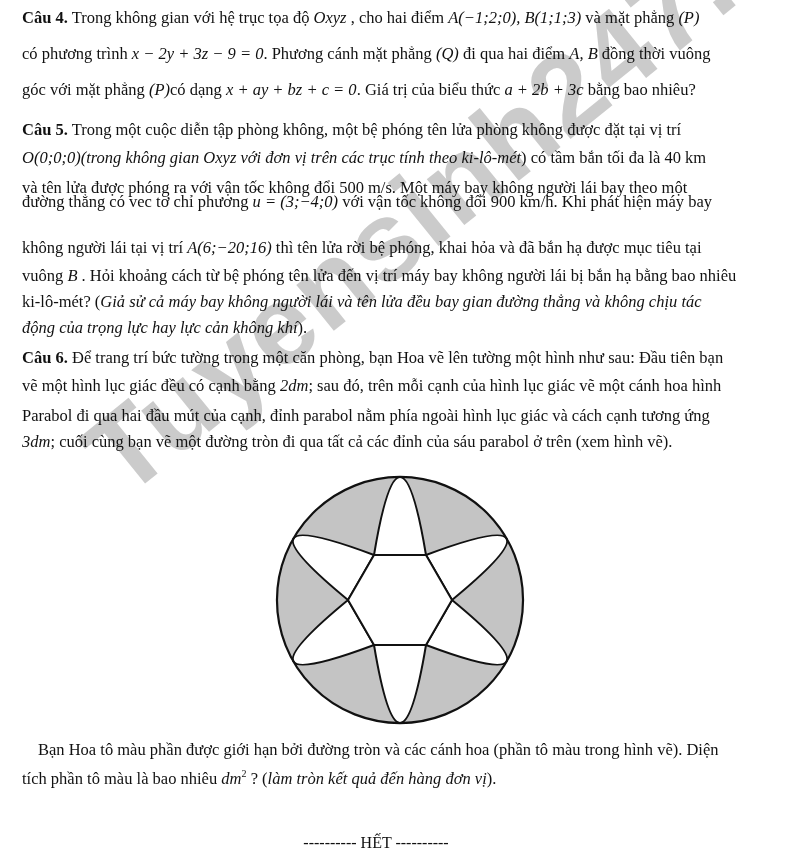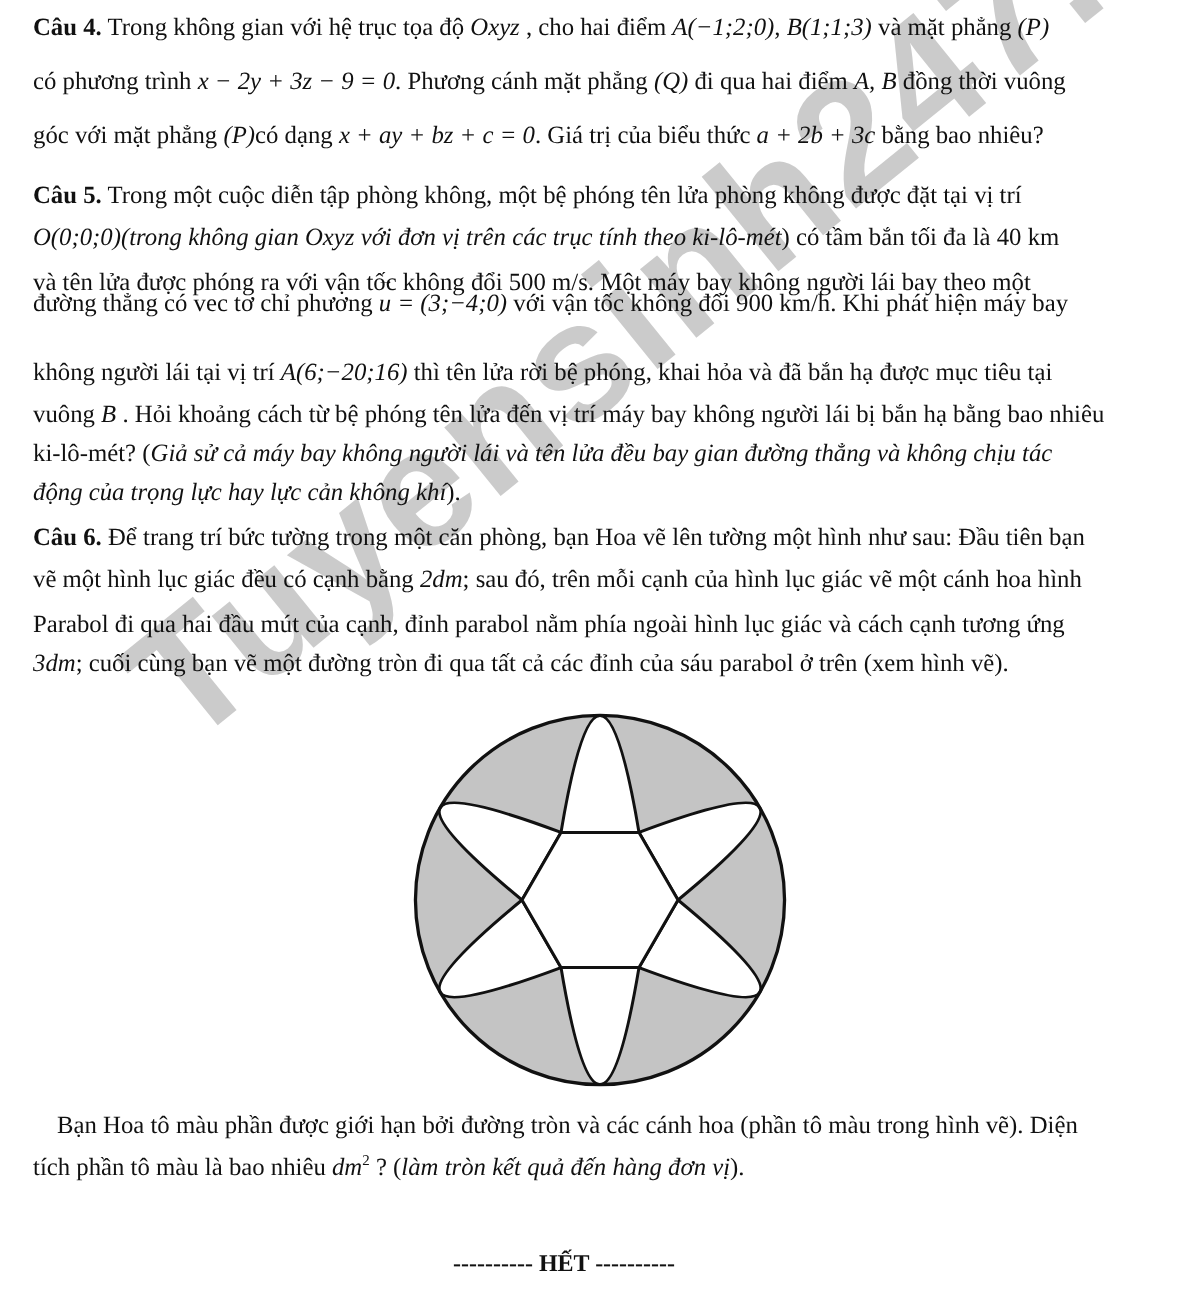--- a/index.html
+++ b/index.html
@@ -8,21 +8,21 @@
   .q { position:absolute; left:22px; width:758px; }
   .line { position:absolute; left:0; white-space:nowrap; }
   .b { font-weight:bold; }
   .i { font-style:italic;text-align:right; }
   .m { font-style:italic; }
   #q4 { top:0; }
   #q5 { top:110px; }
   #q6 { top:338px; }
   #figure { position:absolute; left:270px; top:470px; width:260px; height:260px; }
   #q6b { top:740px; }
-  #end { position:absolute; top:834px; left:0; width:752px; text-align:center; font-weight:bold; font-size:16px; }
+  #end { position:absolute; top:834px; left:0; width:752px; text-align:center; font-weight:normal; font-size:16px; }
   #watermark { position:absolute; left:60px; top:420px; font-family:"Liberation Sans", sans-serif;
                font-weight:bold; font-size:112px; color:rgba(160,160,160,0.55);
                transform:rotate(-39deg); transform-origin:0 0; white-space:nowrap; pointer-events:none;
                letter-spacing:2px; }
   .vec { position:relative; display:inline-block; }
   .vec::before { content:"→"; position:absolute; top:-11px; left:-1px; font-size:11px; font-style:normal; }
   sup { font-size:10px; }
 </style>
 </head>
 <body>

